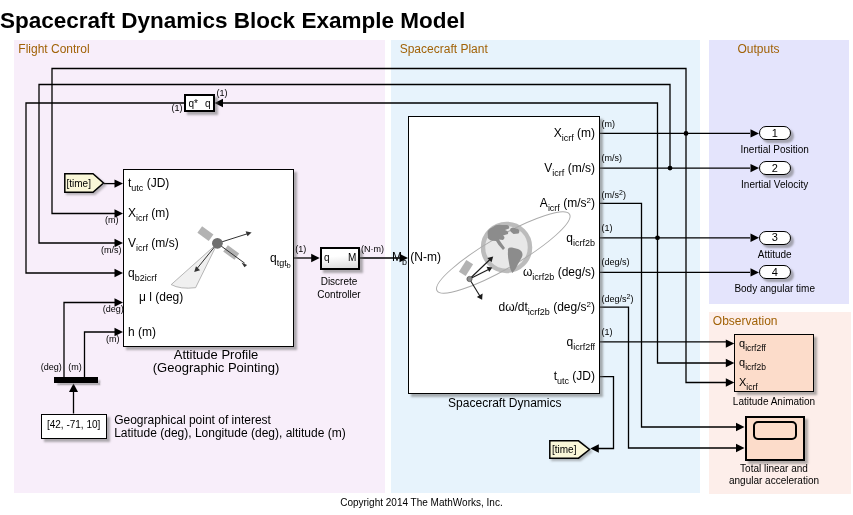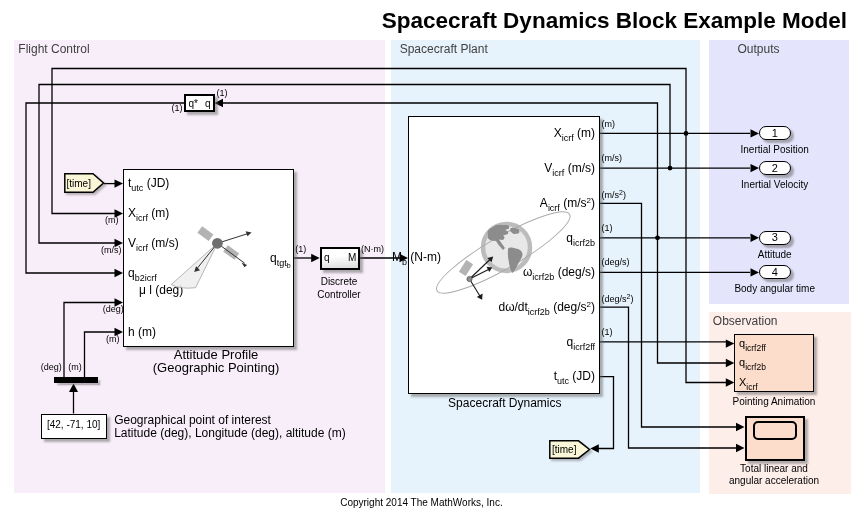--- a/index.html
+++ b/index.html
@@ -1,20 +1,20 @@
 <!DOCTYPE html>
 <html><head>
 <meta charset="utf-8">
 <style>
   html,body{margin:0;padding:0;}
   body{width:853px;height:515px;position:relative;background:#ffffff;
        font-family:"Liberation Sans", sans-serif;overflow:hidden;}
   .abs{position:absolute;}
   .region{position:absolute;}
-  .rtitle{position:absolute;font-size:12px;color:#404040;white-space:nowrap;line-height:1;}
+  .rtitle{position:absolute;font-size:12px;color:#a16207;white-space:nowrap;line-height:1;}
   .blk{position:absolute;background:#fff;border:1.3px solid #000;
        box-shadow:3px 3px 2px rgba(100,100,100,0.5);box-sizing:border-box;}
   .lbl{position:absolute;font-size:10px;color:#000;white-space:nowrap;text-align:center;line-height:13px;}
   .ann{position:absolute;font-size:9px;color:#000;white-space:nowrap;line-height:1;}
   .pl{position:absolute;font-size:12px;color:#000;white-space:nowrap;line-height:1;}
   .sb{font-size:9px;vertical-align:-3.5px;}
   .sb2{font-size:7px;vertical-align:-5.5px;}
   .sp{font-size:8px;vertical-align:4px;}
 </style>
 </head>
@@ -22,21 +22,21 @@
 
   <div class="region" style="left:14px;top:40px;width:370.5px;height:452.5px;background:#f8eefa;"></div>
   <div class="region" style="left:391px;top:40px;width:308.5px;height:452.5px;background:#e7f3fc;"></div>
   <div class="region" style="left:708.5px;top:40px;width:140px;height:264px;background:#e4e4fc;"></div>
   <div class="region" style="left:708.5px;top:312px;width:142px;height:182px;background:#fdeeea;"></div>
   <div class="rtitle" style="left:18.3px;top:42.6px;">Flight Control</div>
   <div class="rtitle" style="left:399.7px;top:42.6px;">Spacecraft Plant</div>
   <div class="rtitle" style="left:713.5px;top:42.6px;padding-left:24px;">Outputs</div>
   <div class="rtitle" style="left:712.8px;top:315px;">Observation</div>
 
-  <div class="abs" style="left:0px;top:9.5px;width:847px;text-align:right;line-height:1;
+  <div class="abs" style="left:0px;top:9.5px;width:847px;text-align:left;line-height:1;
        font-size:22.5px;font-weight:bold;">Spacecraft Dynamics Block Example Model</div>
 
   <svg class="abs" style="left:0;top:0;" width="853" height="515" viewBox="0 0 853 515">
     <g stroke="#000" stroke-width="1.3" fill="none">
       <path d="M600,133.4 H750 M686,133.4 V68.5 H52 V213.5 H117 M686,133.4 V382.5 H727"></path>
       <path d="M600,168.1 H750 M670,168.1 V84.5 H39 V243 H117"></path>
       <path d="M600,203.4 H641.5 V427 H737"></path>
       <path d="M600,237.8 H750 M657.5,237.8 V103 H221 M184.3,103 H26 V273 H117 M657.5,237.8 V363 H727"></path>
       <path d="M600,272.4 H750"></path>
       <path d="M600,307.1 H628.5 V448 H737"></path>
@@ -80,21 +80,21 @@
 
   <div class="blk" style="left:184.3px;top:94px;width:30.3px;height:18px;border-width:2px;"></div>
   <div class="pl" style="left:188.5px;top:98.5px;font-size:10px;">q*</div>
   <div class="pl" style="left:205px;top:98.5px;font-size:10px;">q</div>
 
   <div class="blk" style="left:123px;top:169px;width:171px;height:178px;"></div>
   <div class="pl" style="left:128px;top:177.3px;">t<span class="sb">utc</span> (JD)</div>
   <div class="pl" style="left:128px;top:207.2px;">X<span class="sb">icrf</span> (m)</div>
   <div class="pl" style="left:128px;top:236.7px;">V<span class="sb">icrf</span> (m/s)</div>
   <div class="pl" style="left:128px;top:266.5px;">q<span class="sb">b2icrf</span></div>
-  <div class="pl" style="left:128px;top:284px;padding-left:11px;">μ l (deg)</div>
+  <div class="pl" style="left:128px;top:291px;padding-left:11px;">μ l (deg)</div>
   <div class="pl" style="left:128px;top:325.9px;">h (m)</div>
   <div class="pl" style="left:270px;top:251.8px;">q<span class="sb">tgt</span><span class="sb2">b</span></div>
   <div class="lbl" style="left:116px;top:348px;width:200px;font-size:13px;line-height:13.3px;">Attitude Profile<br>(Geographic Pointing)</div>
 
   <svg class="abs" style="left:160px;top:215px;" width="100" height="80" viewBox="0 0 100 80">
     <path d="M57.4,28.3 L11.2,69.6 Q20,74.5 35.6,72.7 Z" fill="#ededed" fill-opacity="0.85" stroke="#9a9a9a" stroke-width="0.7"></path>
     <g fill="#b3b3b3">
       <rect x="38.4" y="14.7" width="14" height="8" transform="rotate(36 45.4 18.7)"></rect>
       <rect x="64.2" y="33.5" width="14" height="8" transform="rotate(36 71.2 37.5)"></rect>
     </g>
@@ -161,21 +161,21 @@
   <div class="lbl" style="left:759px;top:232.3px;width:31.5px;font-size:11px;line-height:11px;">3</div>
   <div class="lbl" style="left:704.7px;top:247.8px;width:140px;">Attitude</div>
   <div class="blk" style="left:759px;top:265.4px;width:31.5px;height:14px;border-radius:7px;border-width:1.7px;"></div>
   <div class="lbl" style="left:759px;top:266.9px;width:31.5px;font-size:11px;line-height:11px;">4</div>
   <div class="lbl" style="left:704.7px;top:282.4px;width:140px;">Body angular time</div>
 
   <div class="blk" style="left:734.3px;top:333.8px;width:80px;height:58px;background:#fcdcca;border-width:1.7px;"></div>
   <div class="pl" style="left:739px;top:337.8px;font-size:11px;">q<span class="sb" style="font-size:8.5px;">icrf2ff</span></div>
   <div class="pl" style="left:739px;top:357.2px;font-size:11px;">q<span class="sb" style="font-size:8.5px;">icrf2b</span></div>
   <div class="pl" style="left:739px;top:376.7px;font-size:11px;">X<span class="sb" style="font-size:8.5px;">icrf</span></div>
-  <div class="lbl" style="left:704px;top:395.2px;width:140px;">Pointing Animation</div>
+  <div class="lbl" style="left:704px;top:395.2px;width:140px;">Latitude Animation</div>
 
   <div class="blk" style="left:744.5px;top:416px;width:60.5px;height:44.5px;background:#fcdcca;border-width:2px;"></div>
   <div class="abs" style="left:752.5px;top:421px;width:44.5px;height:19px;border:2px solid #000;border-radius:5px;box-sizing:border-box;"></div>
   <div class="lbl" style="left:704px;top:462.9px;width:140px;line-height:12.6px;">Total linear and<br>angular acceleration</div>
 
   <div class="blk" style="left:40.5px;top:413.5px;width:66.3px;height:25px;border-width:1.7px;"></div>
   <div class="lbl" style="left:40.5px;top:419.3px;width:66.3px;line-height:11px;">[42, -71, 10]</div>
   <div class="abs" style="left:114.2px;top:413.9px;font-size:12px;line-height:12.9px;">Geographical point of interest<br>Latitude (deg), Longitude (deg), altitude (m)</div>
 
   <svg class="abs" style="left:64.3px;top:173.1px;filter:drop-shadow(2px 2px 1px rgba(100,100,100,0.45));" width="41" height="20" viewBox="0 0 41 20">

